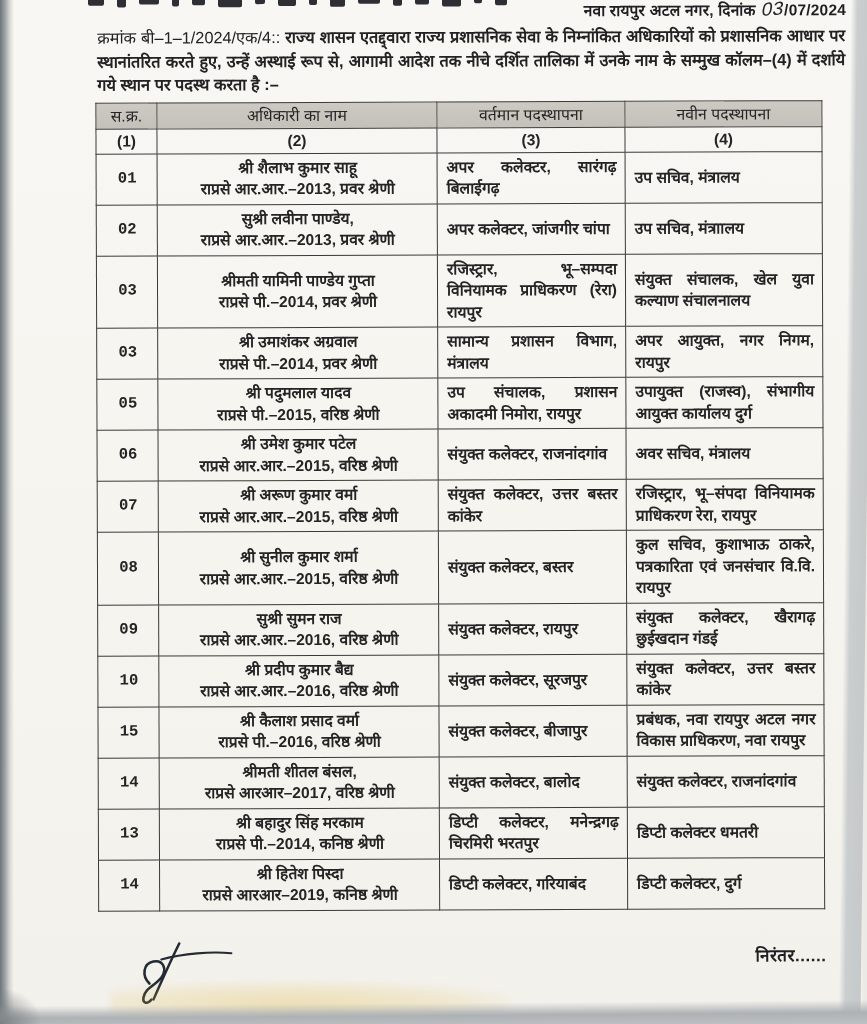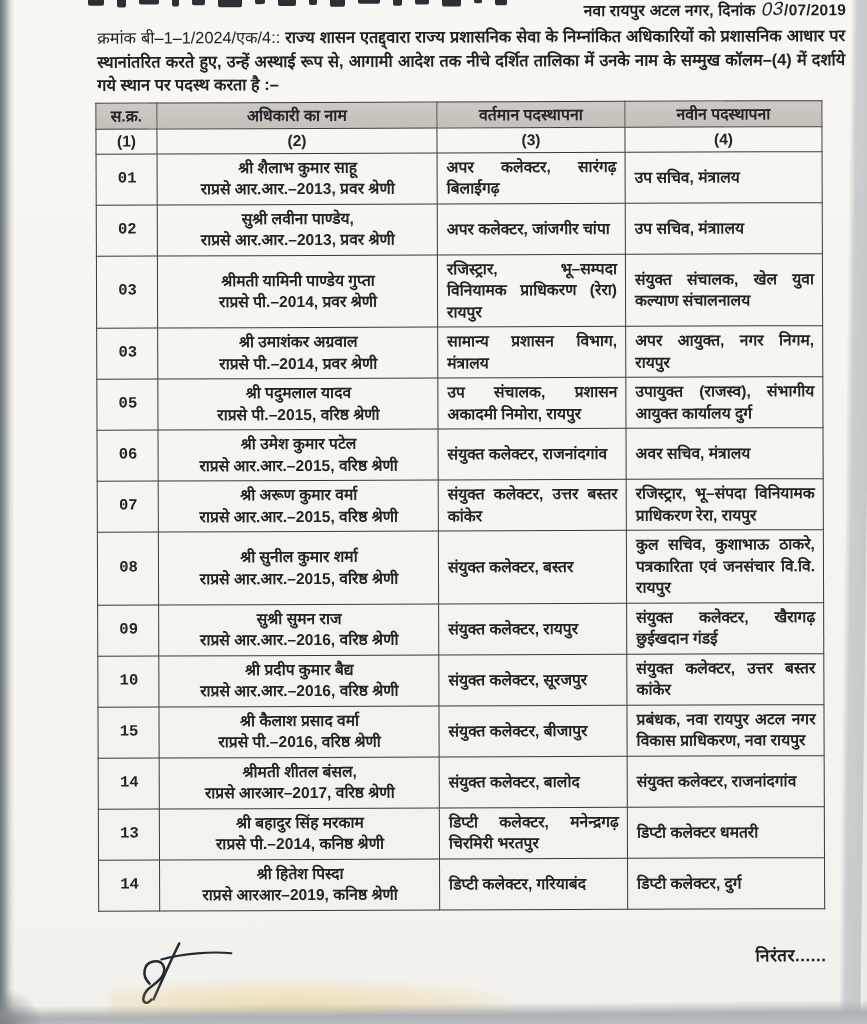--- a/index.html
+++ b/index.html
@@ -67,21 +67,21 @@
     width:726px;background:transparent;
   }
   table.doc th,table.doc td{
     border:1.6px solid #3a3a3a;
     font-size:15.6px;font-weight:600;color:#242424;
     padding:3px 8px 4px 9px;line-height:21.5px;vertical-align:middle;
     overflow:hidden;
   }
   table.doc thead th{
     background:linear-gradient(180deg,#cdcac4 0%,#c4c1bb 100%);
-    font-weight:700;text-align:center;padding:2px 4px;height:20px;font-size:15.8px;
+    font-weight:400;text-align:center;padding:2px 4px;height:20px;font-size:15.8px;
   }
   table.doc .num-row td{text-align:center;padding:1px 4px;height:21px;font-weight:600;}
   td.c-sno{text-align:center;font-family:Liberation Mono, monospace;border-radius:20px;}
   td.c-name div{text-align:center;}
   td.c-cur,td.c-new{text-align:justify;}
   
   .continued{
     position:absolute;right:36px;top:946px;z-index:4;
     font-size:17px;font-weight:700;color:#1f1f22;letter-spacing:0.5px;margin-left:44px;
   }
@@ -107,21 +107,21 @@
       <i style="width:15px;height:8px"></i>
         <i style="width:22px;height:5px"></i>
         <i style="width:9px;height:7px"></i>
       <i style="width:14px;height:6px"></i>
         <i style="width:19px;height:8px"></i>
         <i style="width:8px;height:5px"></i>
       <i style="width:12px;height:7px"></i>
     </div>
 
     <div class="dateline">
-      <span>नवा रायपुर अटल नगर, दिनांक</span><span class="hand">03</span><span>/07/2019</span>
+      <span>नवा रायपुर अटल नगर, दिनांक</span><span class="hand">03</span><span>/07/2024</span>
     </div>
 
     <p class="intro">
       <span class="ref">क्रमांक बी–1–1/2024/एक/4::</span>
       <span>राज्य शासन एतद्द्वारा राज्य प्रशासनिक सेवा के निम्नांकित अधिकारियों को प्रशासनिक आधार पर स्थानांतरित करते हुए, उन्हें अस्थाई रूप से, आगामी आदेश तक नीचे दर्शित तालिका में उनके नाम के सम्मुख कॉलम–(4) में दर्शाये गये स्थान पर पदस्थ करता है :–</span>
     </p>
 
     <table class="doc">
       <colgroup>
         <col style="width:61px">

